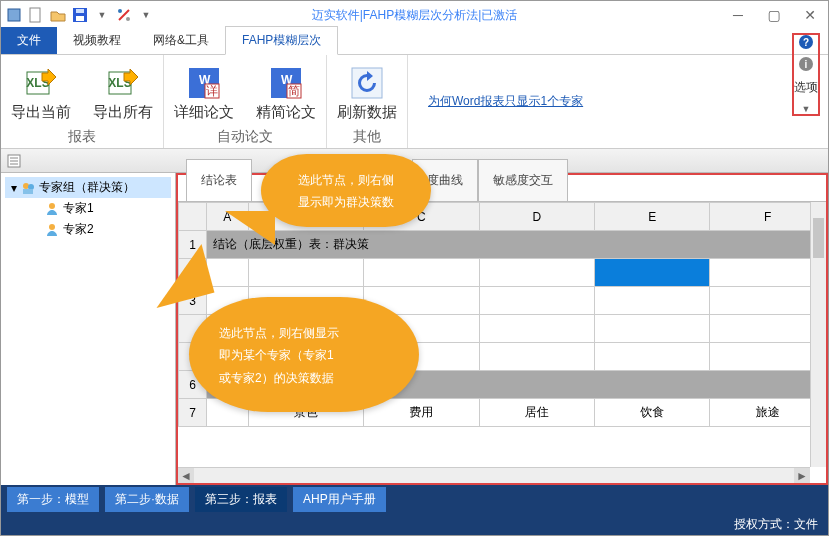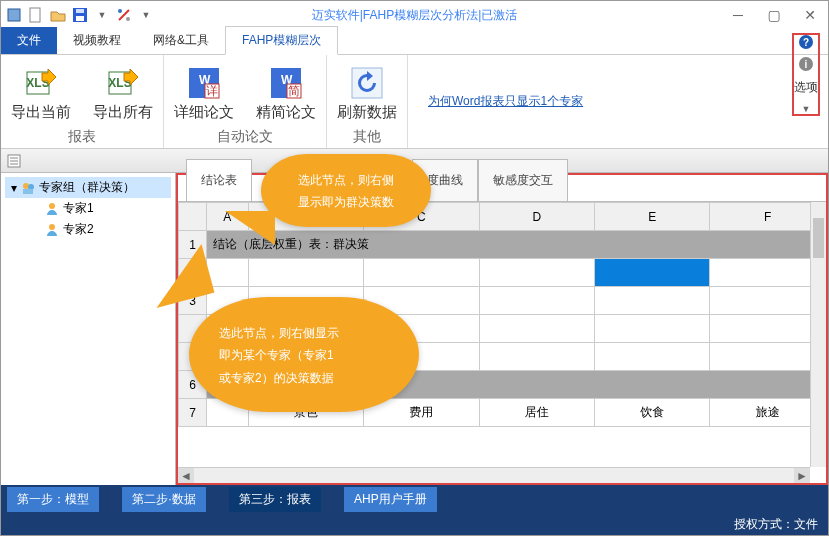--- a/index.html
+++ b/index.html
@@ -38,21 +38,21 @@
 table{border-collapse:collapse;width:100%}
 th,td{border:1px solid #ccc;height:28px;font-size:12px;text-align:center;background:#fff}
 th{background:#f0f0f0;font-weight:normal}
 td.rowh{background:#f0f0f0;width:28px}
 tr.band td.cell{background:#a9a9a9;text-align:left;padding-left:6px;color:#000}
 .bluecell{background:#0a7edb!important}
 .scrollv{position:absolute;right:0;top:0;bottom:16px;width:16px;background:#eee;border-left:1px solid #ccc}
 .scrollv .thumb{position:absolute;left:2px;right:2px;top:16px;height:40px;background:#c6c6c6}
 .scrollh{position:absolute;left:0;right:16px;bottom:0;height:16px;background:#eee;border-top:1px solid #ccc}
 .scrollh .arrow{width:16px;height:16px;position:absolute;top:0;display:flex;align-items:center;justify-content:center;color:#666;background:#ddd}
-.btabs{height:28px;background:#1a3e73;display:flex;align-items:center;padding:4px 6px;gap:23px}
+.btabs{height:28px;background:#1a3e73;display:flex;align-items:center;padding:4px 6px;gap:6px}
 .btab{padding:4px 10px;color:#fff;background:#3b7cd1;font-size:12px}
 .btab.active{background:#0b3a73}
 .status{height:22px;background:#1a3e73;color:#fff;display:flex;align-items:center;justify-content:flex-end;padding:0 10px;font-size:12px}
 .callout{position:absolute;background:#f5a623;color:#fff;padding:14px 18px;border-radius:12px;font-size:14px;line-height:1.6;box-shadow:0 2px 6px rgba(0,0,0,.2)}
 .callout.c1{left:260px;top:153px;width:170px;border-radius:50px/40px;text-align:center}
 .callout.c2{left:188px;top:296px;width:230px;border-radius:110px/80px;text-align:left;padding:24px 30px}
 .tail{position:absolute;width:0;height:0}
 .c1 .tail{left:-36px;bottom:-18px;border-right:50px solid #f5a623;border-bottom:34px solid transparent}
 .c2 .tail{left:-40px;top:-46px;border-right:60px solid #f5a623;border-top:50px solid transparent;transform:rotate(-15deg)}
 svg{display:block}

